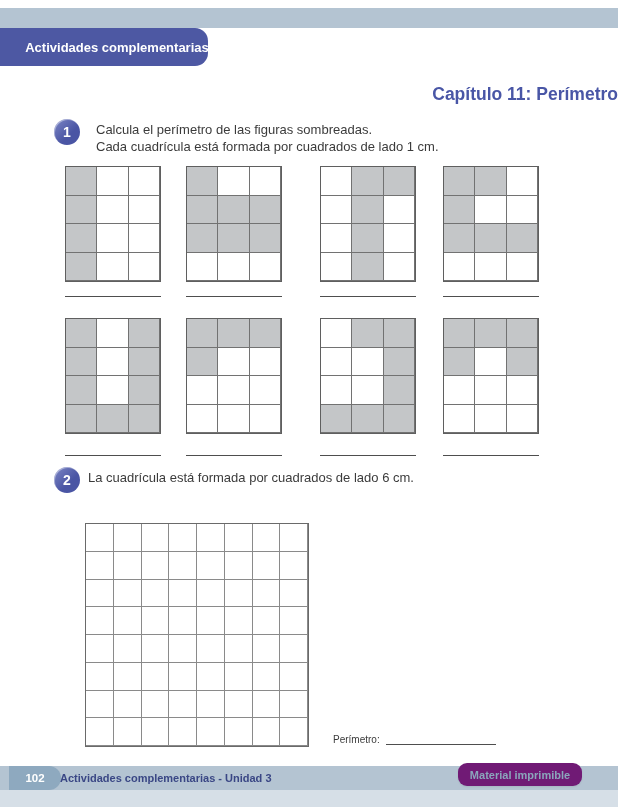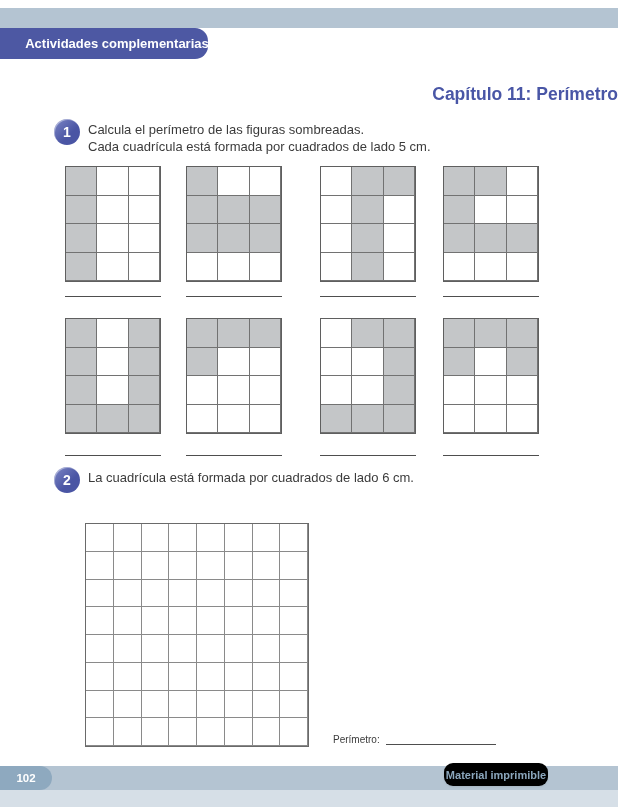--- a/index.html
+++ b/index.html
@@ -12,42 +12,42 @@
 
   
   .top-band { position:absolute; left:0; top:8px; width:618px; height:20px; background:#b4c4d2; }
   .banner-secondary {
     position:absolute; left:196px; top:31px; width:134px; height:23px;
     background:#c9cde6; border-radius:0 12px 12px 0;
     display:flex; align-items:center; justify-content:center; padding-left:24px;
     color:#4a55a5; font-size:11.5px; font-weight:bold; z-index:1; white-space:nowrap;
   }
   .banner-primary {
-    position:absolute; left:0; top:28px; width:208px; height:31px;
+    position:absolute; left:0; top:28px; width:208px; height:38px;
     background:#4d58a3; border-radius:0 13px 13px 0;
     display:flex; align-items:center; justify-content:center; padding-left:26px;
     color:#ffffff; font-size:13px; font-weight:bold; z-index:2; white-space:nowrap;
   }
   .page-title {
     position:absolute; left:0; top:84px; width:618px; text-align:right;
     color:#4956a6; font-size:17.5px; font-weight:bold;
   }
 
   
   .badge {
     position:absolute; width:26px; height:26px; border-radius:50%;
     background:linear-gradient(135deg,#7d87c5 0%, #4a55a4 60%);
     box-shadow:inset 1px 1px 0 rgba(255,255,255,.4);
     color:#fff; font-size:14px; font-weight:bold;
     display:flex; align-items:center; justify-content:center;
   }
   .badge-1 { left:54px; top:119px; }
   .badge-2 { left:54px; top:467px; }
   .ex-text { position:absolute; left:88px; color:#3b3b3b; font-size:13px; line-height:17px; }
-  .ex-text-1 { top:121px; }
+  .ex-text-1 { top:121px;margin-left:8px; }
   .ex-text-2 { top:469px; }
 
   
   .grid-block { position:absolute; width:96px; }
   .mini-grid {
     display:grid; width:96px; height:116px;
     border:1.5px solid #5f5f5f; background:#ffffff;
   }
   .mini-grid .cell { border-right:1px solid #727272; border-bottom:1px solid #727272; }
   .mini-grid .cell.shaded { background:#c4c6c8; }
@@ -62,53 +62,53 @@
   .big-grid .cell { border-right:1px solid #8a8a8a; border-bottom:1px solid #8a8a8a; }
 
   .perimeter-row { position:absolute; left:333px; top:731px; display:flex; align-items:flex-end; }
   .perimeter-label { color:#3b3b3b; font-size:10px;text-align:right; }
   .perimeter-line { width:110px; border-bottom:1.5px solid #4e4e4e; margin-left:6px; height:14px; }
 
   
   .footer-bar { position:absolute; left:0; top:766px; width:618px; height:24px; background:#b4c4d2; }
   .footer-light { position:absolute; left:0; top:790px; width:618px; height:17px; background:#d6dfe7; }
   .page-tab {
-    position:absolute; left:0; top:766px; width:52px; height:24px;
+    position:absolute; left:9px; top:766px; width:52px; height:24px;
     background:#8ea9bf; border-radius:0 12px 12px 0;
     display:flex; align-items:center; justify-content:center;
     color:#fff; font-size:11.5px; font-weight:bold; z-index:2;
   }
   .footer-text {
     position:absolute; left:60px; top:766px; height:24px; display:flex; align-items:center;
     color:#3a4785; font-size:11px; font-weight:bold; z-index:2; white-space:nowrap;
   }
   .material-badge {
-    position:absolute; left:444px; top:763px; width:104px; height:23px;
-    background:#000000; border-radius:9px;
+    position:absolute; left:458px; top:763px; width:124px; height:23px;
+    background:#701a75; border-radius:9px;
     display:flex; align-items:center; justify-content:center;
     color:#8ba6bc; font-size:11px; font-weight:bold; z-index:3;
     box-shadow:0 1px 2px rgba(0,0,0,.08);
   }
 </style>
 </head>
 <body>
 
 <div class="page">
 
   <div class="top-band"></div>
   <div class="banner-primary">
     <span>Actividades complementarias</span>
   </div>
 
   <div class="page-title">Capítulo 11: Perímetro</div>
 
   <div class="badge badge-1">1</div>
   <div class="ex-text ex-text-1">
     <p>Calcula el perímetro de las figuras sombreadas.</p>
-    <p>Cada cuadrícula está formada por cuadrados de lado 5 cm.</p>
+    <p>Cada cuadrícula está formada por cuadrados de lado 1 cm.</p>
   </div>
 
   <div class="grid-block" style="left:65px;  top:166px;">
       <div class="mini-grid" style="grid-template-columns: repeat(3, 1fr);">
         <div class="cell shaded"></div>
         <div class="cell"></div>
         <div class="cell"></div>
         <div class="cell shaded"></div>
         <div class="cell"></div>
         <div class="cell"></div>
@@ -315,15 +315,16 @@
     </div>
 
   <div class="perimeter-row">
     <span class="perimeter-label">Perímetro:</span>
     <span class="perimeter-line"></span>
   </div>
 
   <div class="footer-bar"></div>
   <div class="footer-light"></div>
   <div class="page-tab">102</div>
+  <div class="footer-text">Actividades complementarias - Unidad 3</div>
   <div class="material-badge">Material imprimible</div>
 
 </div>
 
 </body></html>

